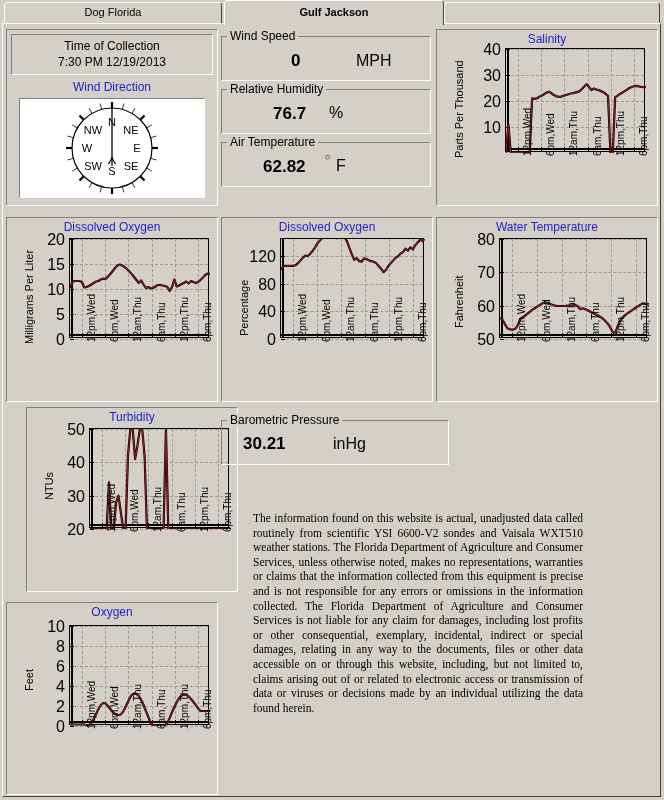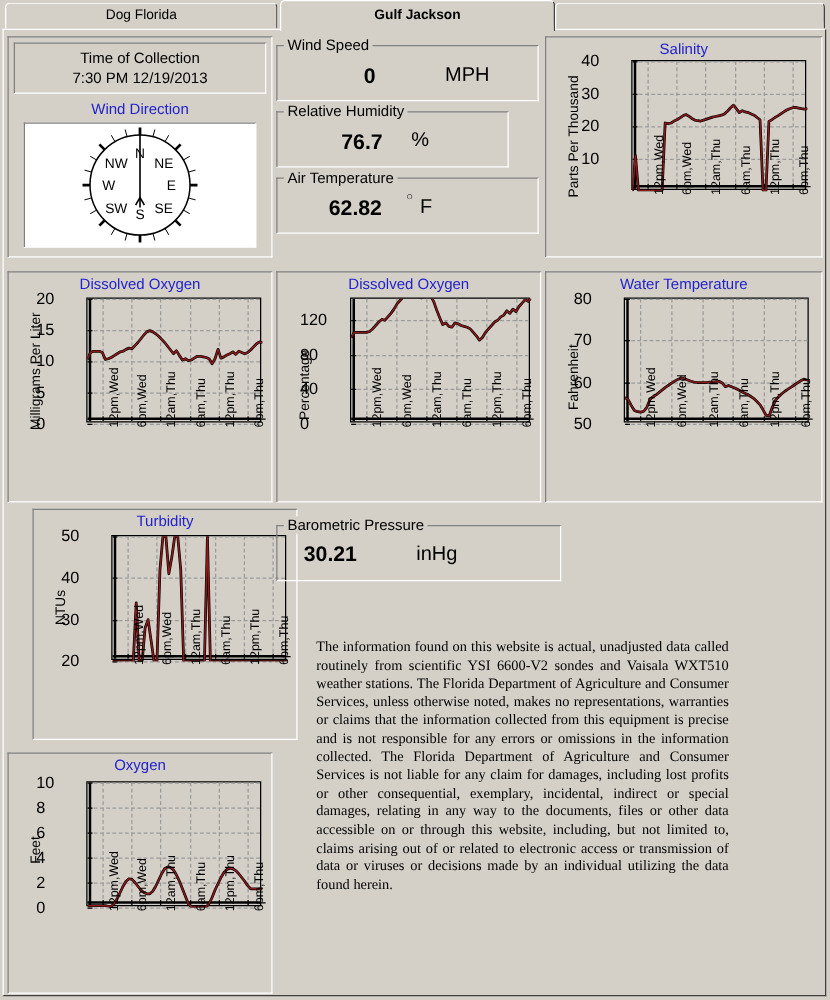--- a/index.html
+++ b/index.html
@@ -146,21 +146,22 @@
   .plot .axisL {
     position: absolute; left: 1px; top: 0; bottom: 0; width: 2px;
     background: #000;
   }
   .plot .axisB {
     position: absolute; left: 0; right: 0; bottom: 1px; height: 2px;
     background: #000;
   }
   .ytick {
     position: absolute;
-    font-size: 13px; color: #000;
+    font-size: 16px; color: #000;
+    text-align: right;
     white-space: nowrap;
   }
   .xtick {
     position: absolute;
     font-size: 10px; color: #000;
     transform-origin: 0 0;
     transform: rotate(-90deg);
     white-space: nowrap;
   }
   .gridline-h {
@@ -271,21 +272,21 @@
       </div>
     </div>
 
     <div class="readout" style="left:218px; top:5px; width:210px; height:52px;">
       <div class="frame"></div>
       <div class="legend">Wind Speed</div>
       <div class="val" style="left:70px; top:22px;">0</div>
       <div class="unit" style="left:135px; top:23px;">MPH</div>
     </div>
 
-    <div class="readout" style="left:218px; top:58px; width:186px; height:52px;">
+    <div class="readout" style="left:218px; top:58px; width:210px; height:52px;">
       <div class="frame"></div>
       <div class="legend">Relative Humidity</div>
       <div class="val" style="left:52px; top:22px;">76.7</div>
       <div class="unit" style="left:108px; top:22px;">%</div>
     </div>
 
     <div class="readout" style="left:218px; top:111px; width:210px; height:52px;">
       <div class="frame"></div>
       <div class="legend">Air Temperature</div>
       <div class="val" style="left:42px; top:22px;">62.82</div>

